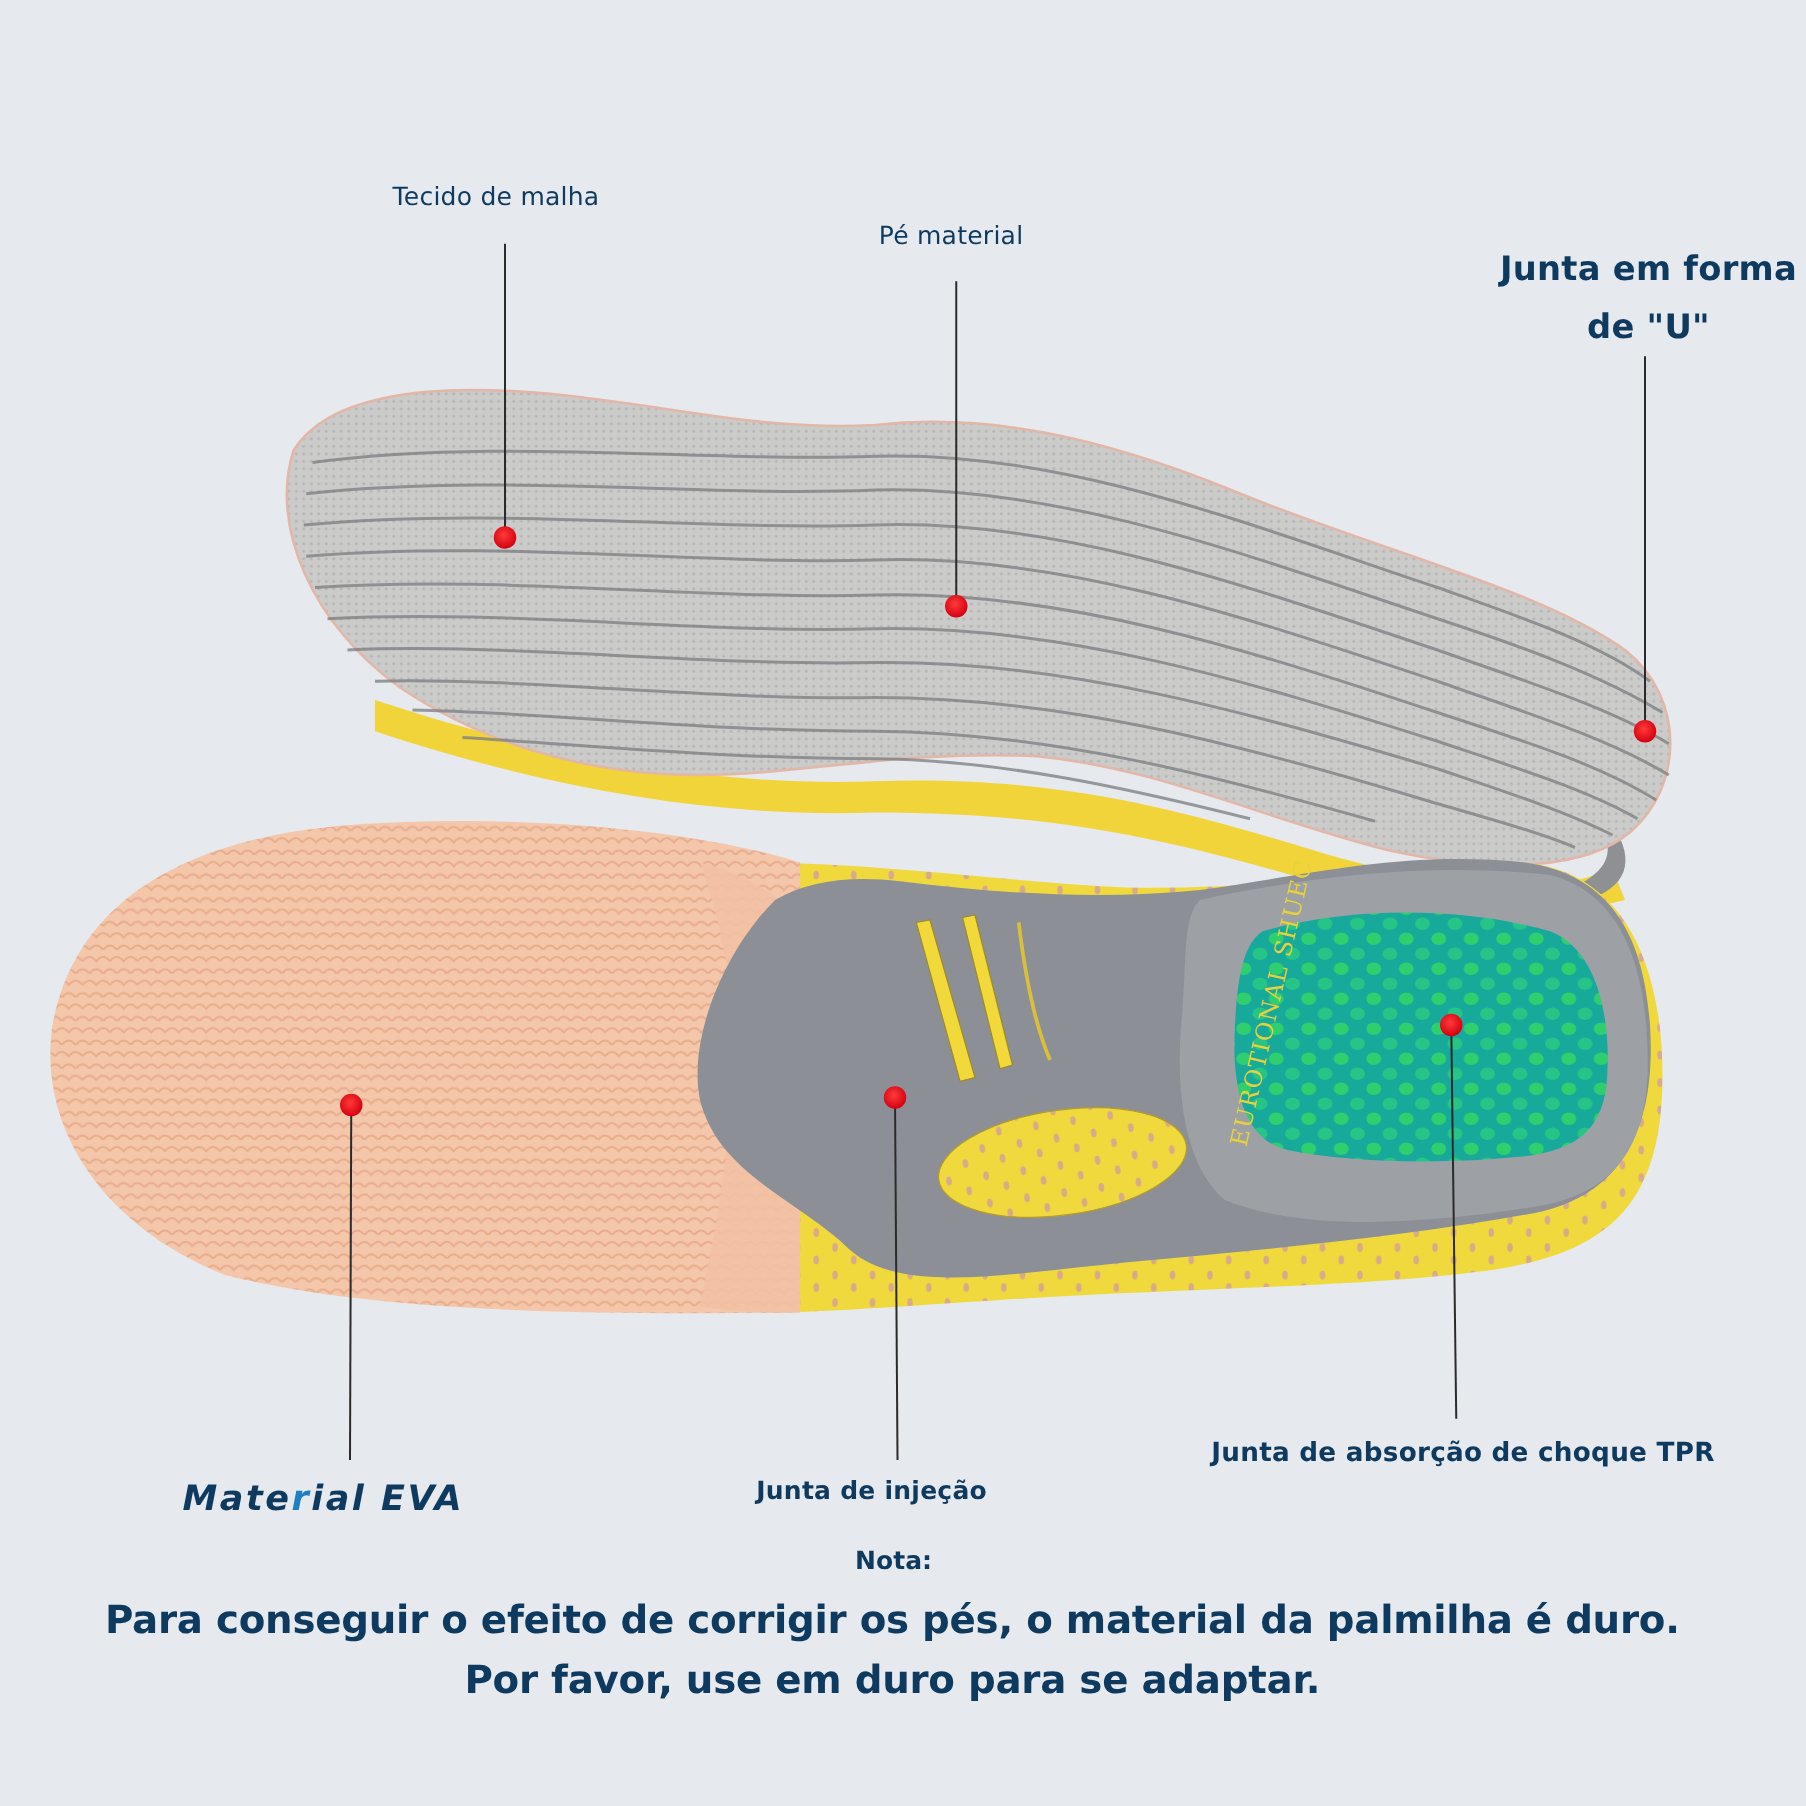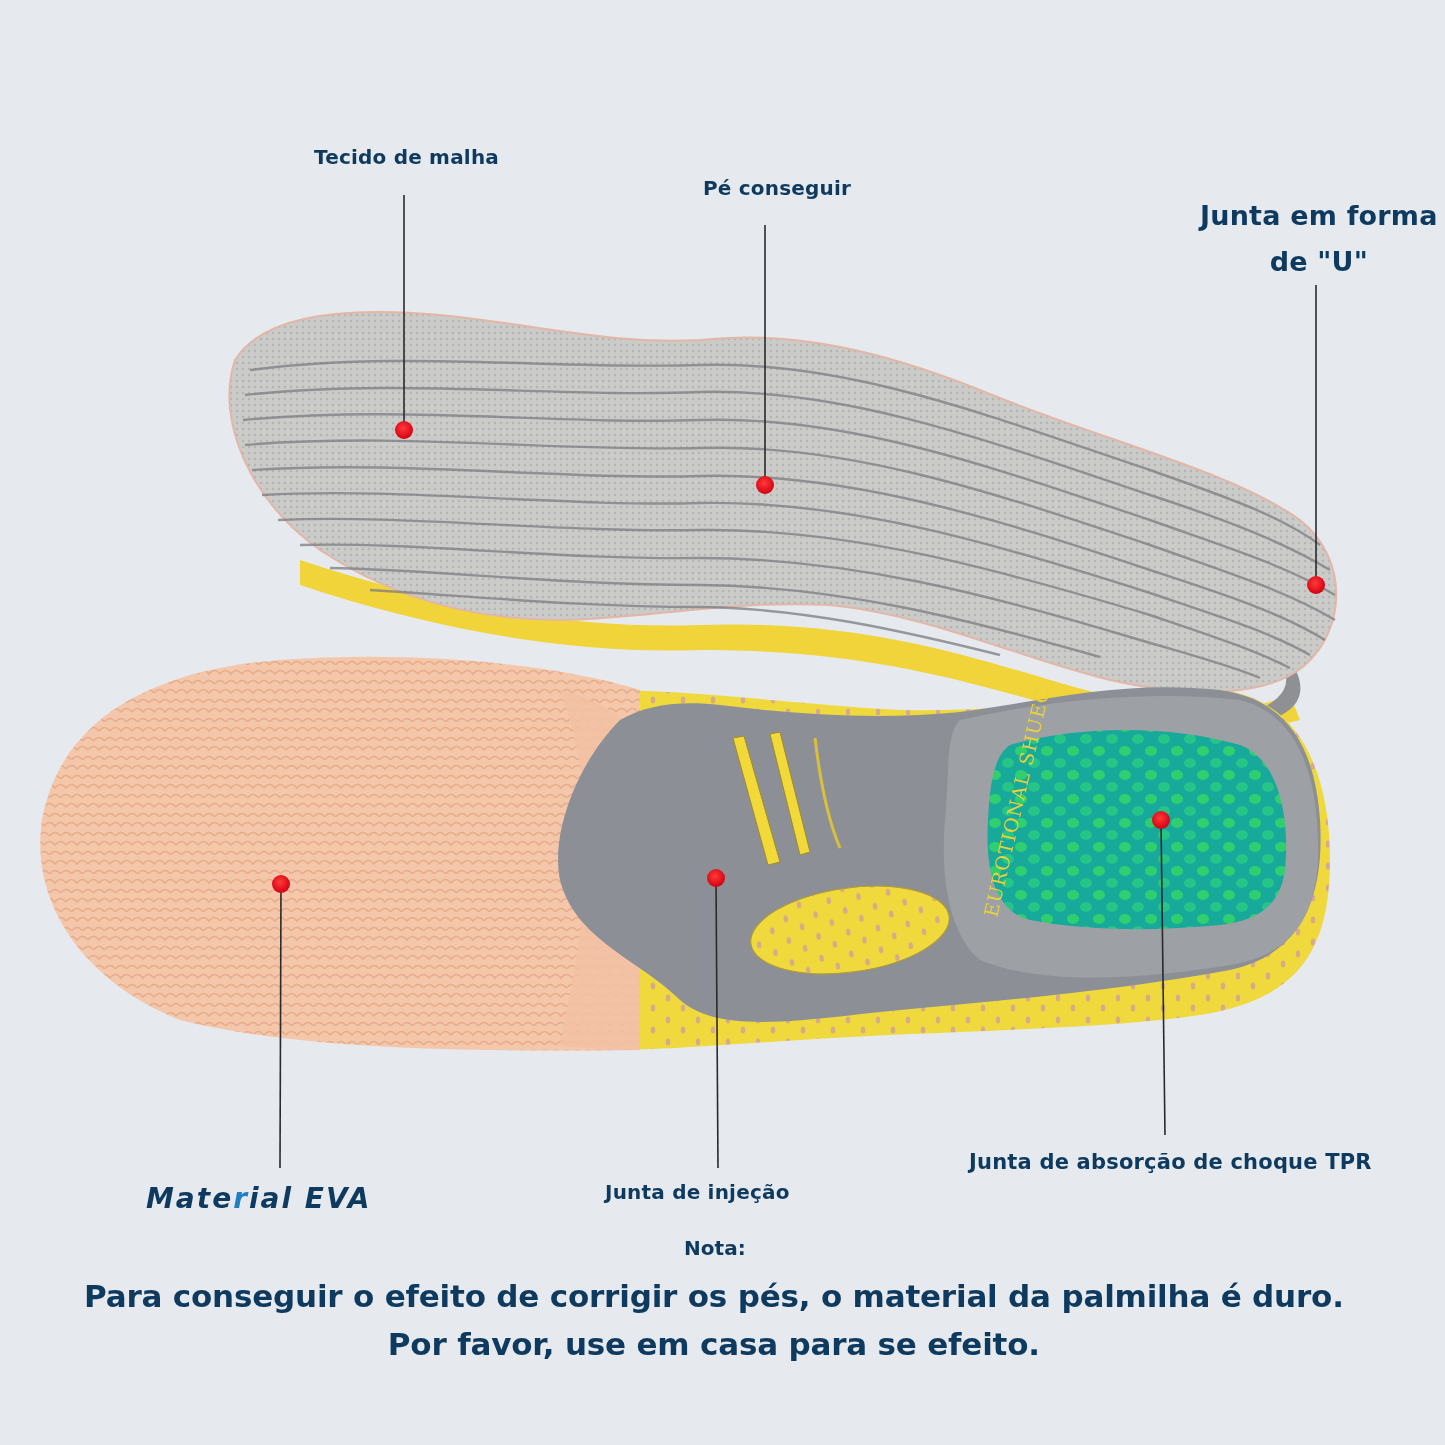--- a/index.html
+++ b/index.html
@@ -10,21 +10,21 @@
     font-family: "DejaVu Sans", sans-serif;
     color: #0e3a5f;
   }
   .label {
     position: absolute;
     font-family: "DejaVu Sans", sans-serif;
     color: #0e3a5f;
     white-space: nowrap;
     letter-spacing: 0.2px;
   }
-  .label-sm { font-size: 20px; font-weight: 700; }
+  .label-sm { font-size: 20px; font-weight: 400; }
   .label-md { font-size: 26px; font-weight: 700; }
   .label-lg { font-size: 28px; font-weight: 700; letter-spacing: 2px; }
   #lbl-mesh   { left: 314px; top: 145px; }
   #lbl-arch   { left: 703px; top: 176px; }
   #lbl-heel   { left: 1200px; top: 193px; text-align: center; line-height: 46px; font-size: 27px; }
   #lbl-eva    { left: 146px; top: 1182px; font-style: italic; }
   #lbl-inject { left: 605px; top: 1180px; font-size: 20px; }
   #lbl-tpr    { left: 969px; top: 1150px; font-size: 21px; }
   .eva-accent { color: #1f7fc4; }
 
@@ -126,26 +126,26 @@
     <circle cx="404" cy="430" r="9"></circle>
     <circle cx="765" cy="485" r="9"></circle>
     <circle cx="1316" cy="585" r="9"></circle>
     <circle cx="281" cy="884" r="9"></circle>
     <circle cx="716" cy="878" r="9"></circle>
     <circle cx="1161" cy="820" r="9"></circle>
   </g>
 </svg>
 
 <div id="lbl-mesh" class="label label-sm">Tecido de malha</div>
-<div id="lbl-arch" class="label label-sm">Pé conseguir</div>
+<div id="lbl-arch" class="label label-sm">Pé material</div>
 <div id="lbl-heel" class="label label-md">
   <div>Junta em forma</div>
   <div>de "U"</div>
 </div>
 <div id="lbl-eva" class="label label-lg"><span>Mate</span><span class="eva-accent">r</span><span>ial EVA</span></div>
 <div id="lbl-inject" class="label label-md">Junta de injeção</div>
 <div id="lbl-tpr" class="label label-md">Junta de absorção de choque TPR</div>
 
 <div class="note">
   <div class="note-title">Nota:</div>
   <div class="note-line">Para conseguir o efeito de corrigir os pés, o material da palmilha é duro.</div>
-  <div class="note-line">Por favor, use em casa para se efeito.</div>
+  <div class="note-line">Por favor, use em duro para se adaptar.</div>
 </div>
 
 </body></html>

